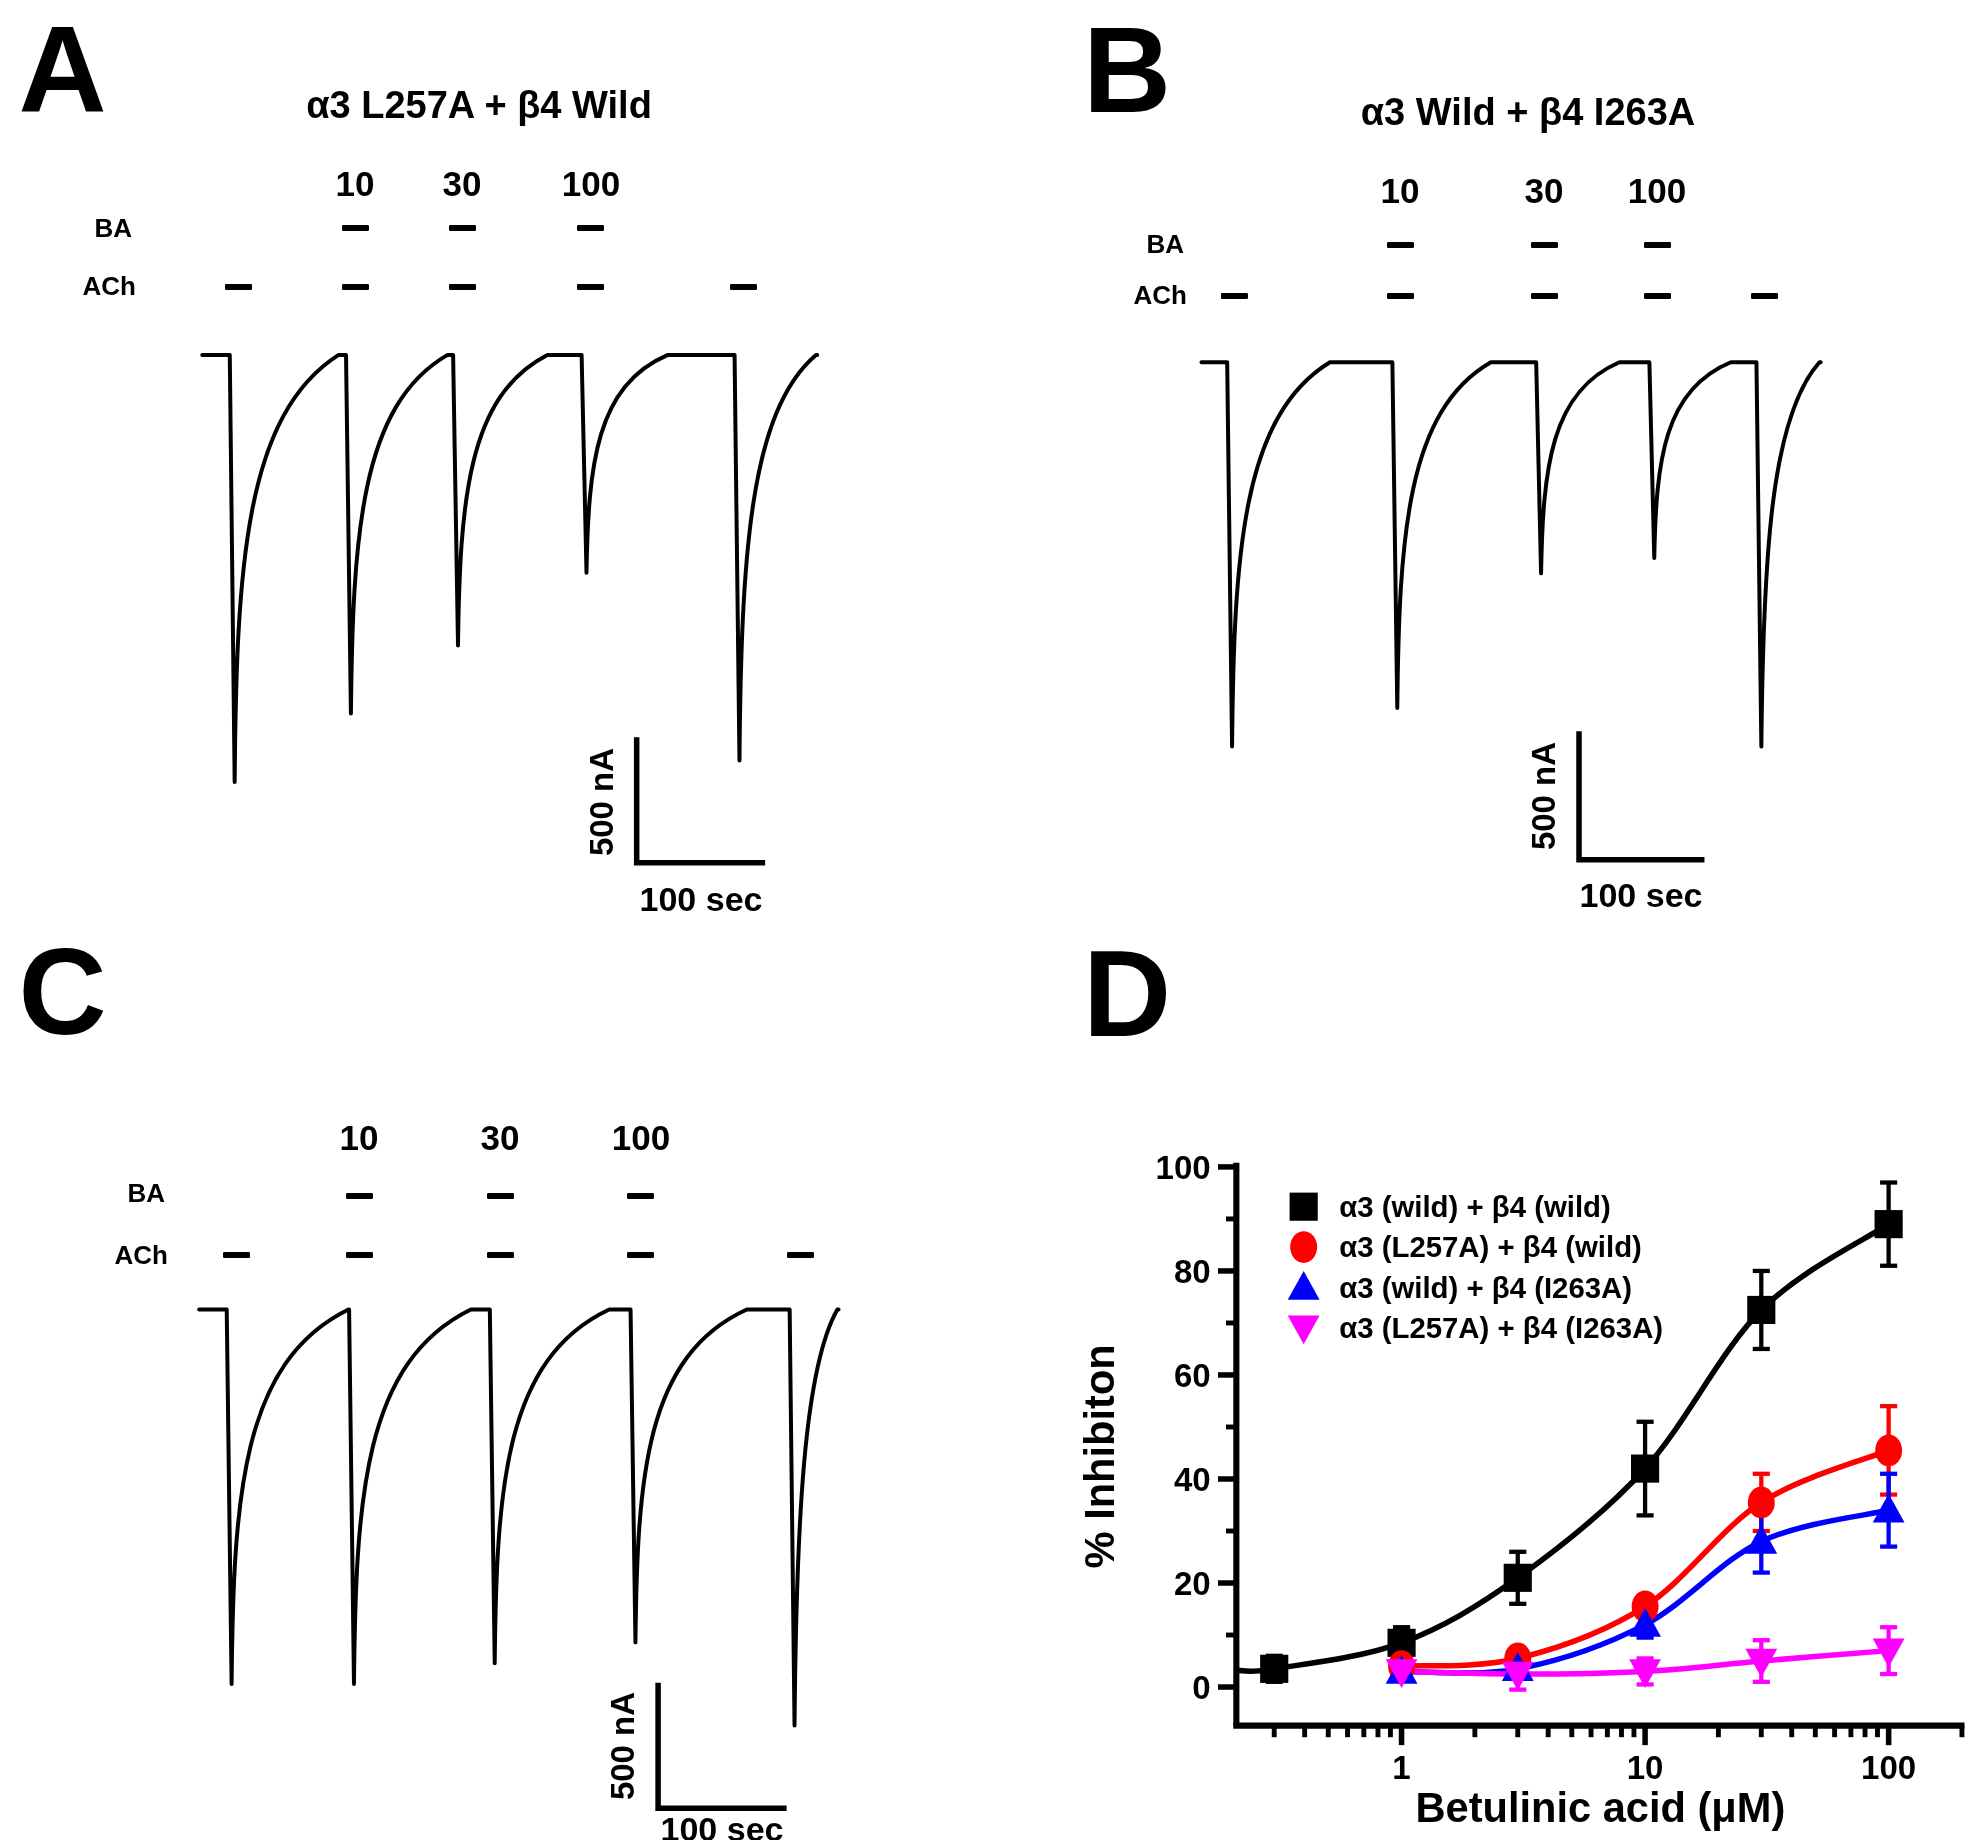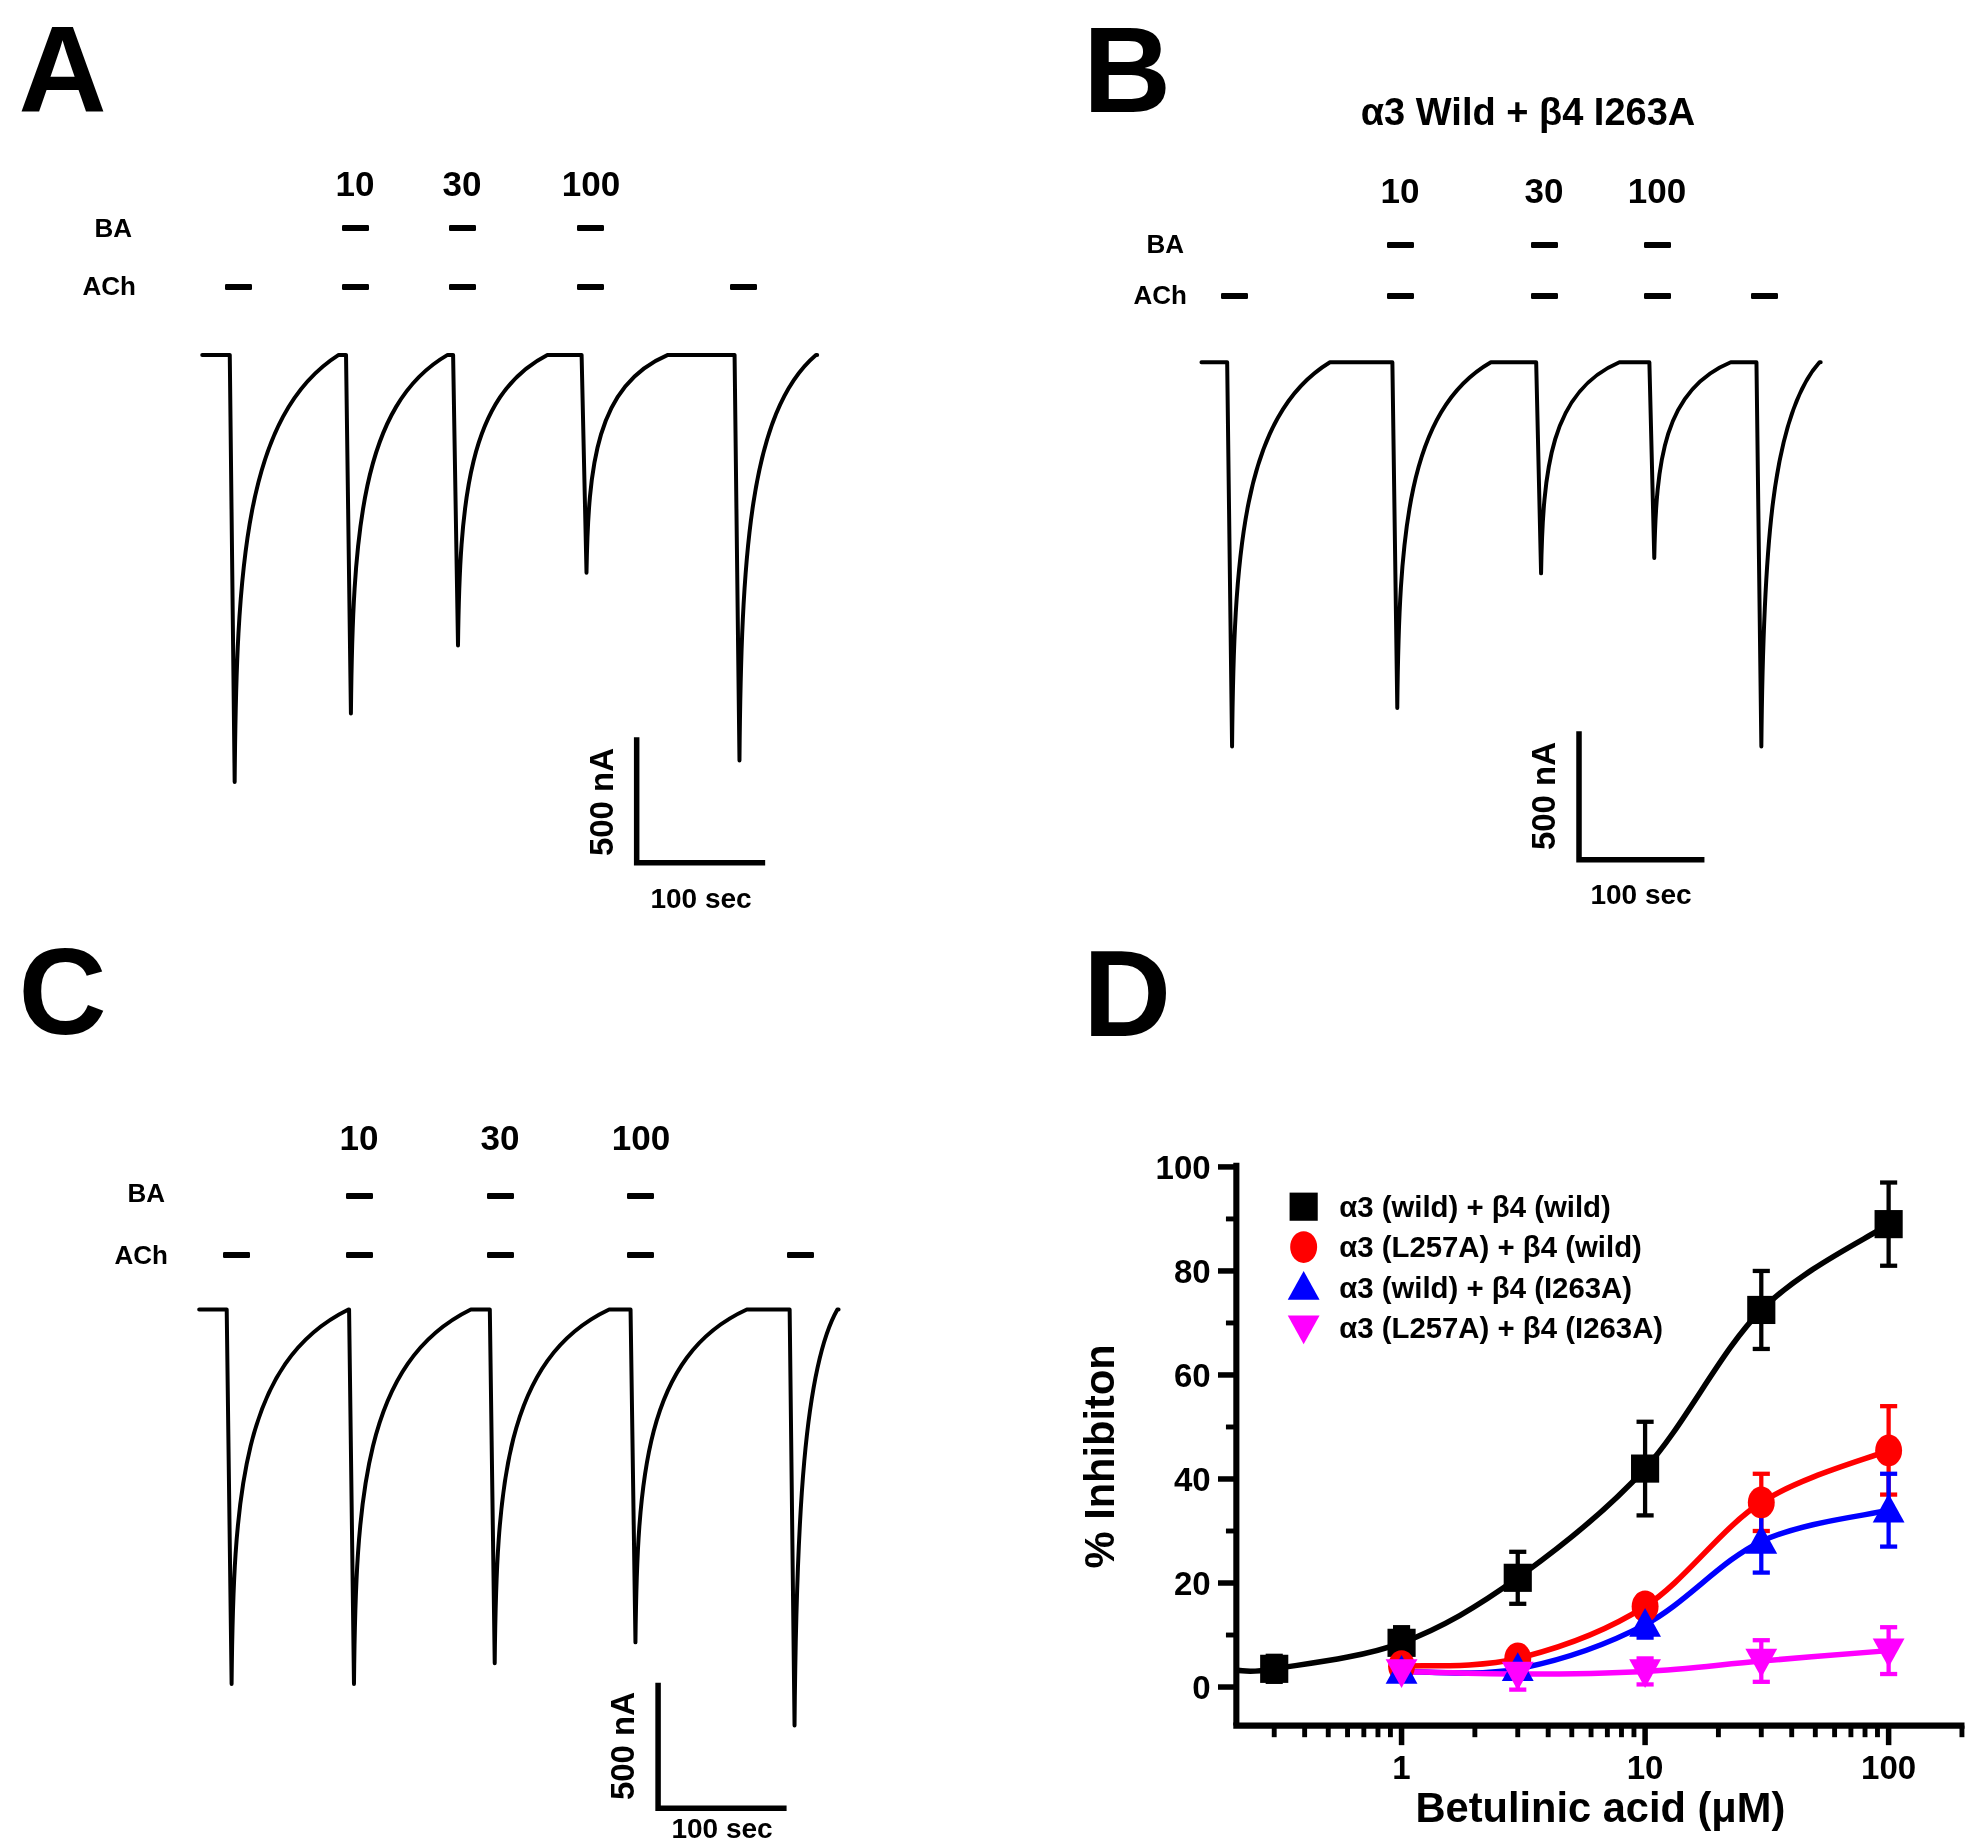--- a/index.html
+++ b/index.html
@@ -4,30 +4,31 @@
 <style>
   html,body{margin:0;padding:0;background:#ffffff;}
   body{width:1985px;height:1840px;position:relative;font-family:"Liberation Sans",sans-serif;font-weight:bold;color:#000;}
   .panel{position:absolute;width:957px;height:916px;}
   .abs{position:absolute;white-space:nowrap;}
   .panel-letter{font-size:122px;line-height:1;}
   .panel-title{font-size:38px;transform:translate(-50%,-50%);}
   .conc-label{font-size:35px;transform:translate(-50%,-50%);}
   .row-label{font-size:26px;transform:translate(-100%,-50%);}
   .dash{background:#000;width:27px;height:5.5px;border-radius:1.2px;}
-  .sb-label{font-size:28px;transform:translate(-50%,-50%);}
+  .sb-label{font-size:34px;transform:translate(-50%,-50%);}
   .sb-vlabel{font-size:33px;transform:translate(-50%,-50%) rotate(-90deg);}
   svg{position:absolute;left:0;top:0;overflow:visible;}
   svg text{font-family:"Liberation Sans",sans-serif;font-weight:bold;fill:#000;}
 </style>
 </head>
 <body>
 
 <div class="panel" id="panel-A" style="left:0;top:0;">
   <div class="abs panel-letter" style="left:18.4px;top:9.2px;">A</div>
+  <div class="abs panel-title" style="left:479px;top:105px;">α3 L257A + β4 Wild</div>
   <div class="abs row-label" style="left:132px;top:228px;">BA</div>
   <div class="abs row-label" style="left:136px;top:286px;">ACh</div>
   <div></div>
 <div class="abs conc-label" style="left:355px;top:184px;">10</div>
     <div class="abs dash" style="left:342px;top:225px;"></div>
     <div class="abs conc-label" style="left:462px;top:184px;">30</div>
     <div class="abs dash" style="left:449px;top:225px;"></div>
     <div class="abs conc-label" style="left:591px;top:184px;">100</div>
     <div class="abs dash" style="left:577px;top:225px;"></div>
     <div class="abs dash" style="left:225px;top:284px;"></div>

